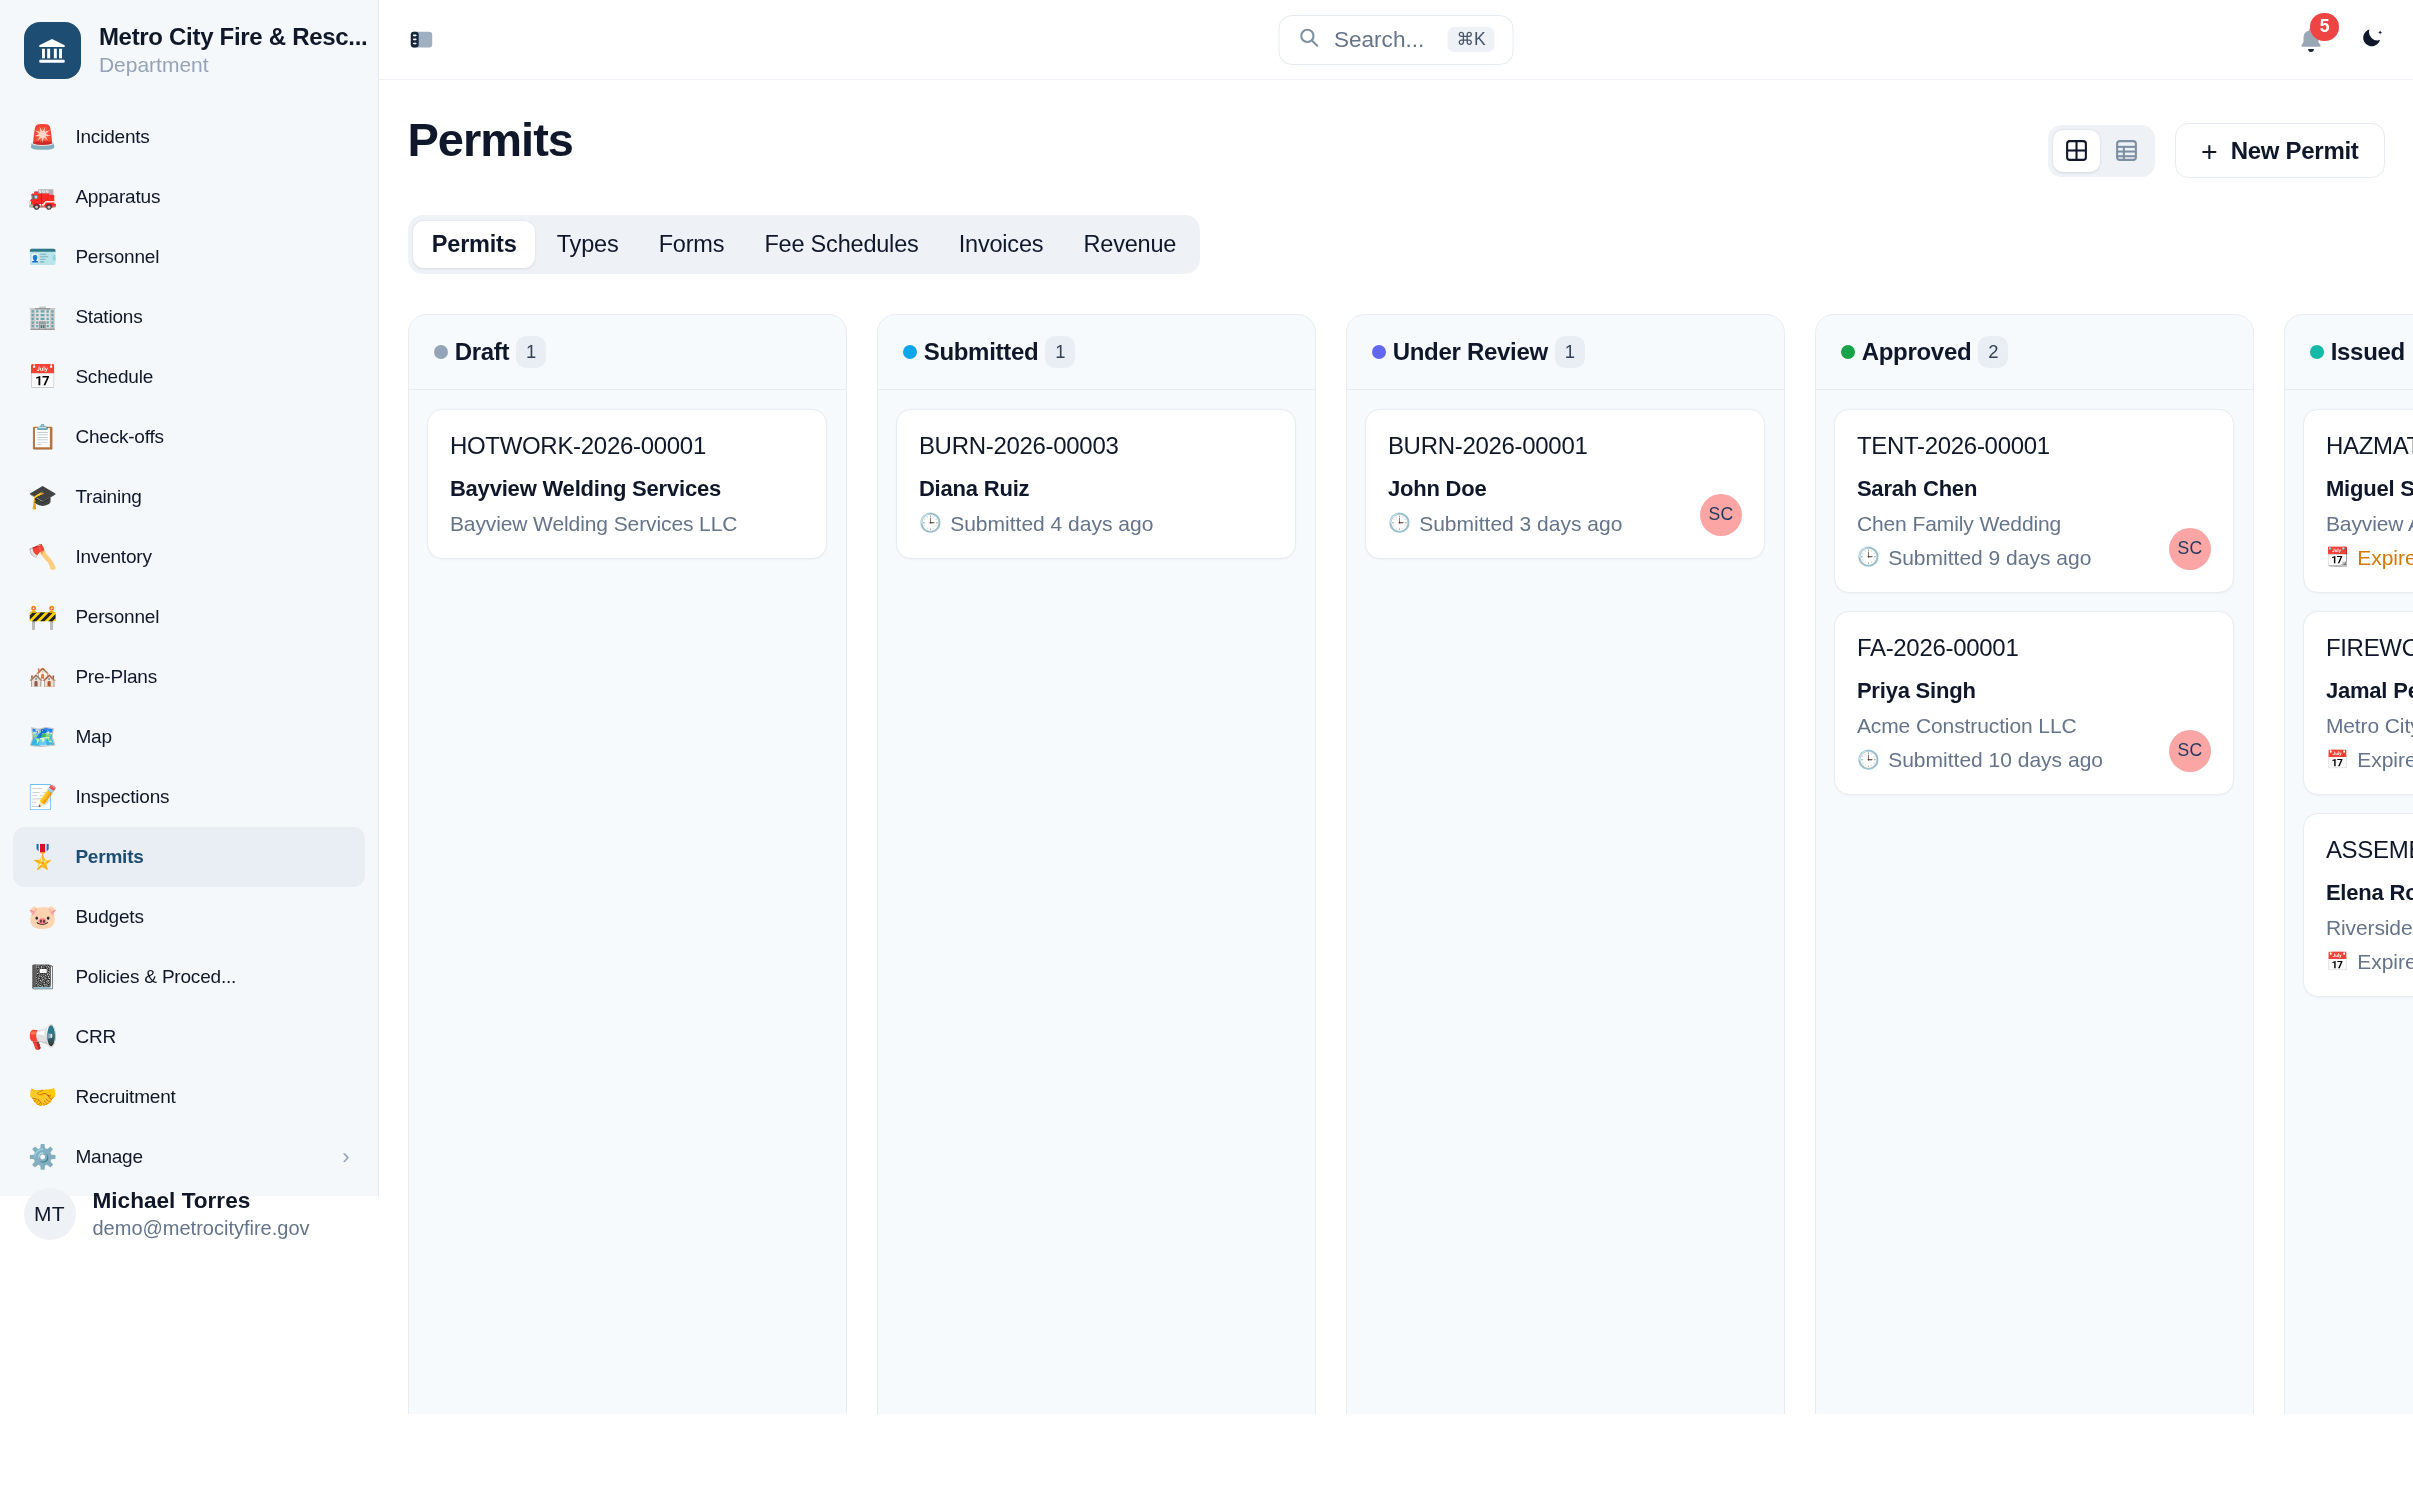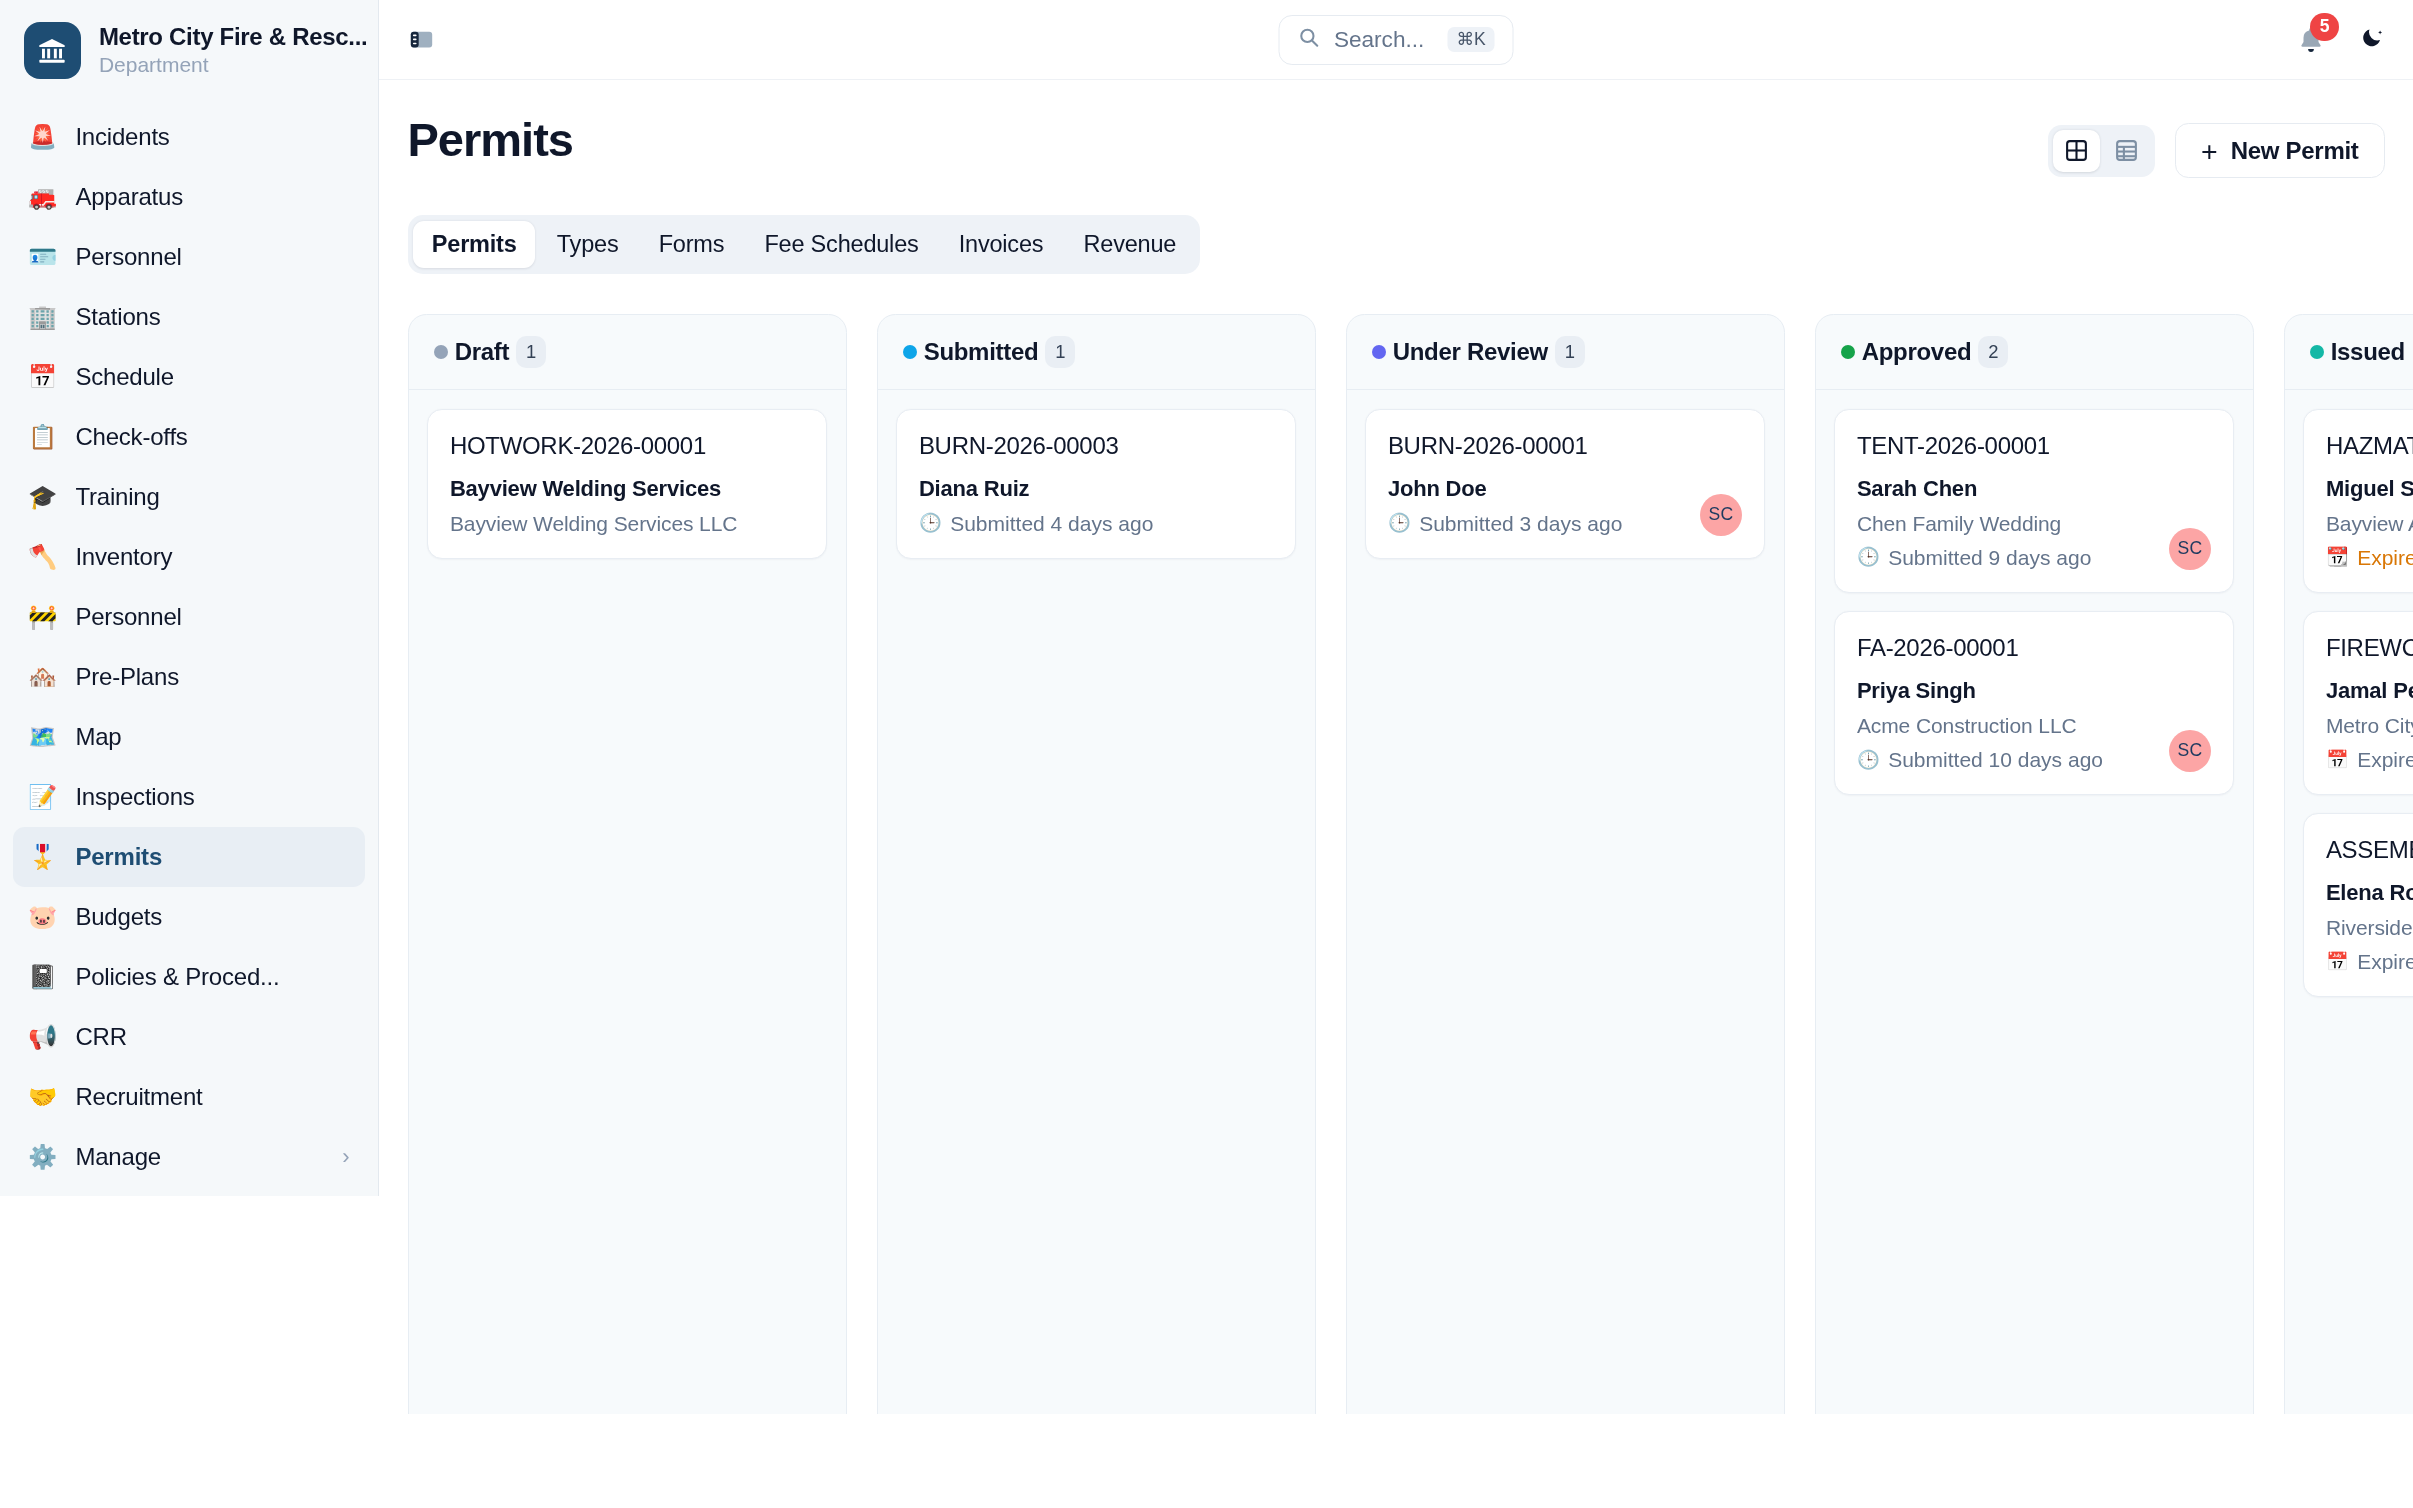--- a/index.html
+++ b/index.html
@@ -48,21 +48,21 @@
     padding: 0 15px;
     border-radius: 11.7px;
     cursor: pointer;
   }
   .nav-item .nav-ico {
     width: 30px; flex: 0 0 30px;
     display: flex; align-items: center; justify-content: center;
     font-size: 23.5px; line-height: 1;
   }
   .nav-item .nav-label {
-    font-size: 24px; color: #0f172a; white-space: nowrap;
+    font-size: 19px; color: #0f172a; white-space: nowrap;
     letter-spacing: -0.2px;
   }
   .nav-item.active { background: #e8eef4; }
   .nav-item.active .nav-label { color: #1e4d73; font-weight: bold; }
   .nav-chev { margin-left: auto; color: #94a3b8; font-size: 22px; }
 
   .user-box {
     display: flex; align-items: center; gap: 17px;
     padding: 0 23.5px 28.5px 23.5px;
   }
@@ -321,20 +321,27 @@
           <span class="nav-ico">🤝</span>
           <span class="nav-label">Recruitment</span>
         </div>
         <div class="nav-item">
           <span class="nav-ico">⚙️</span>
           <span class="nav-label">Manage</span>
           <span class="nav-chev">›</span>
         </div>
       </nav>
 
+    <div class="user-box">
+      <div class="avatar-lg">MT</div>
+      <div>
+        <div class="user-name">Michael Torres</div>
+        <div class="user-mail">demo@metrocityfire.gov</div>
+      </div>
+    </div>
   </aside>
 
   <div class="main">
 
     <header class="topbar">
       <div class="panel-toggle">
         <svg width="27" height="27" viewBox="0 0 24 24" aria-hidden="true">
           <rect x="2.5" y="5" width="19" height="14" rx="2.6" fill="#9fb0c0"></rect>
           <rect x="2.5" y="5" width="7" height="14" rx="2.6" fill="#16263c"></rect>
           <rect x="4.4" y="7.6" width="3.2" height="1.5" rx="0.7" fill="#ffffff"></rect>

